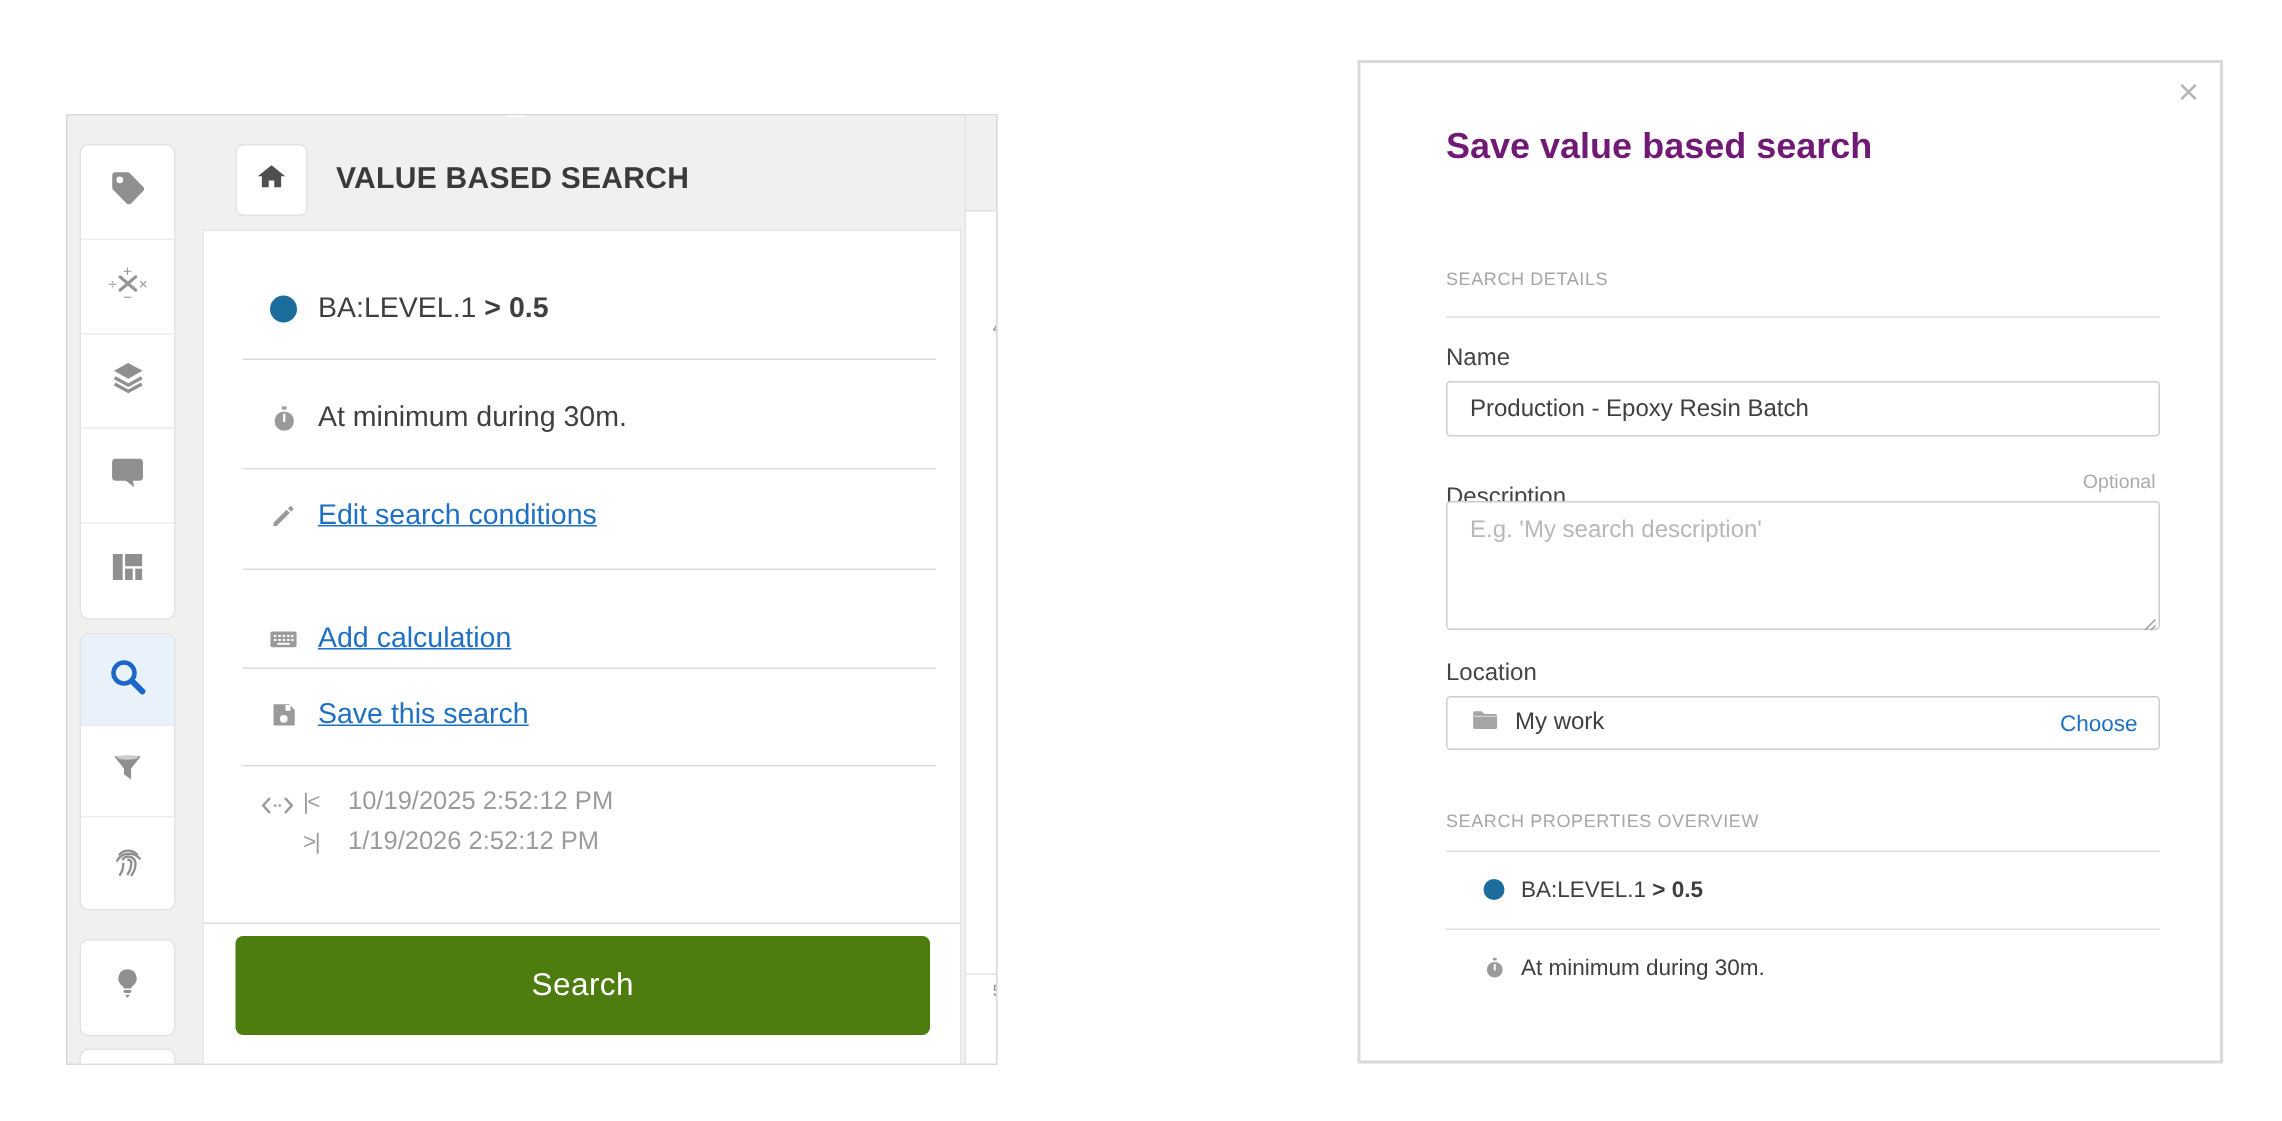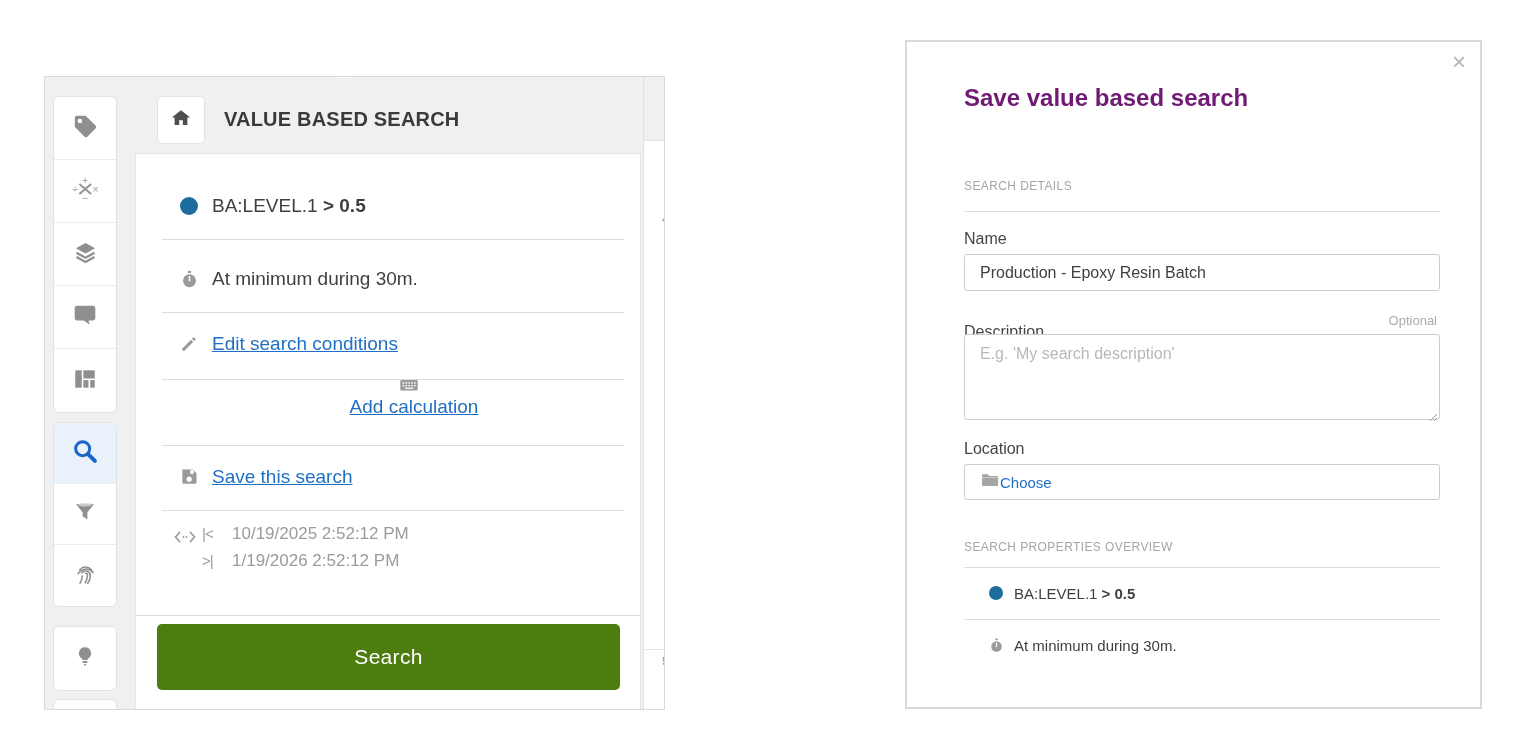--- a/index.html
+++ b/index.html
@@ -226,21 +226,21 @@
       <span class="ic">
         <svg width="20" height="20" viewBox="0 0 24 24" fill="#9a9a9a">
           <path d="M4 17.4V20h2.6L17 9.6 14.4 7z"></path>
           <path d="M15.5 5.9l2.6 2.6 1.3-1.3c.5-.5.5-1.3 0-1.8l-.8-.8c-.5-.5-1.3-.5-1.8 0z"></path>
         </svg>
       </span>
       <span class="txt link">Edit search conditions</span>
     </div>
     <div class="divider" style="top:225px"></div>
 
-    <div class="row" style="top:220px;height:56px;flex-direction:column;">
+    <div class="row" style="top:244px;height:56px;">
       <span class="ic">
         <svg width="22" height="22" viewBox="0 0 24 24">
           <rect x="2.5" y="6.5" width="19" height="11.5" rx="1.5" fill="#9a9a9a"></rect>
           <g fill="#fff">
             <rect x="5" y="9" width="1.8" height="1.6"></rect>
               <rect x="8.2" y="9" width="1.8" height="1.6"></rect>
               <rect x="11.4" y="9" width="1.8" height="1.6"></rect>
               <rect x="14.6" y="9" width="1.8" height="1.6"></rect>
               <rect x="17.6" y="9" width="1.6" height="1.6"></rect>
             <rect x="5" y="11.9" width="1.8" height="1.6"></rect>
@@ -322,20 +322,21 @@
   </span>
 
   <div class="field-label" style="top:398px">Location</div>
   <div class="loc-box">
     <span>
       <svg width="20" height="18" viewBox="0 0 24 20">
         <path fill="#a5a5a5" d="M2.5 4.2c0-.7.6-1.2 1.2-1.2h5.6l2.2 2.2h9c.7 0 1.2.6 1.2 1.2V16c0 .7-.6 1.2-1.2 1.2H3.7c-.7 0-1.2-.6-1.2-1.2z"></path>
         <path fill="#fff" opacity=".5" d="M2.5 6.6h19.2v1H2.5z"></path>
       </svg>
     </span>
+    <span class="loc-name">My work</span>
     <span class="choose">Choose</span>
   </div>
 
   <div class="section-label" style="top:498px">SEARCH PROPERTIES OVERVIEW</div>
   <div class="dlg-divider" style="top:525px"></div>
 
   <div class="prop-row" style="top:525px">
     <span class="ic">
         <span class="dot-sm"></span>
       </span>

